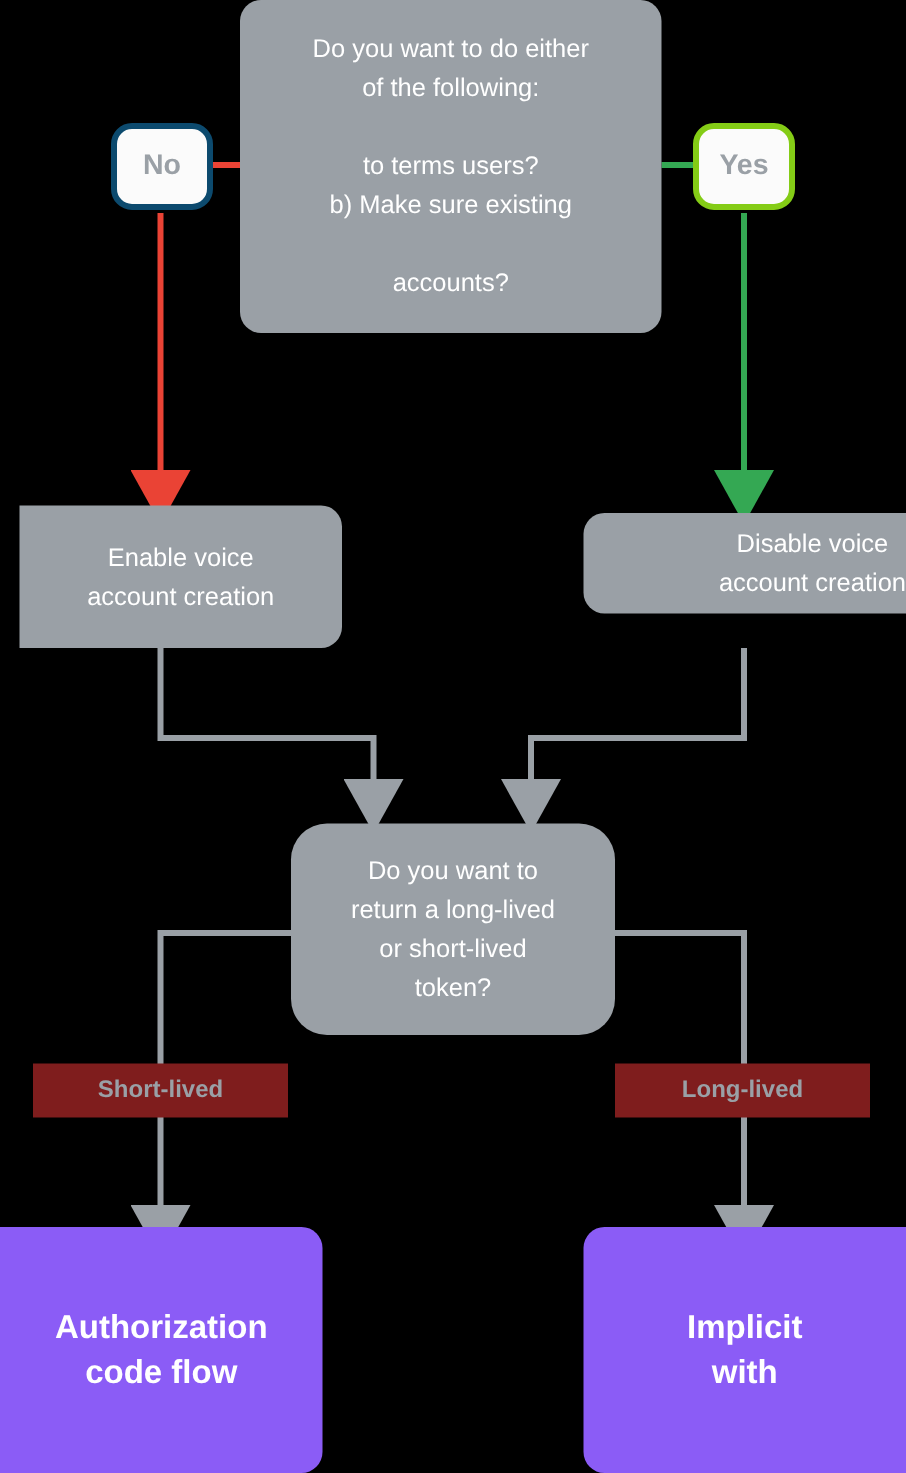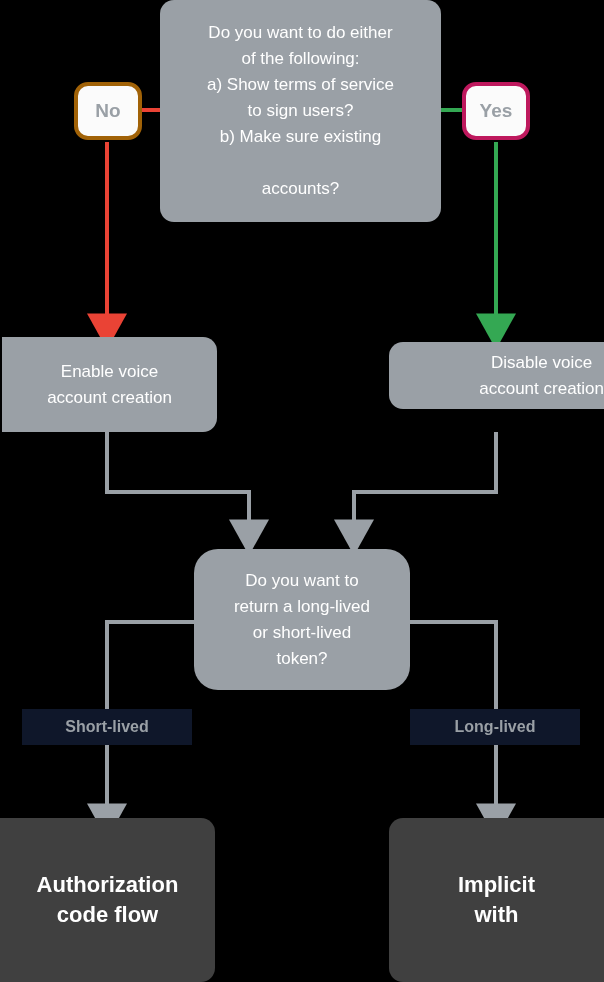--- a/index.html
+++ b/index.html
@@ -33,46 +33,46 @@
   }
   .node-gray {
     background: #9aa0a6;
     color: #ffffff;
     border-radius: 14px;
     font-size: 17px;
     line-height: 26px;
     font-weight: 400;
   }
   .node-blue {
-    background: #404040;
+    background: #8b5cf6;
     color: #ffffff;
     border-radius: 14px;
     font-size: 22px;
     line-height: 30px;
     font-weight: 700;
   }
   .badge {
     position: absolute;
     box-sizing: border-box;
     background: #fbfbfb;
     border-radius: 14px;
     display: flex;
     align-items: center;
     justify-content: center;
     font-size: 19px;
     font-weight: 700;
     color: #9aa0a6;
     z-index: 5;
   }
-  .badge-no { border: 4px solid #a16207; }
-  .badge-yes { border: 4px solid #be185d; }
+  .badge-no { border: 4px solid #0c4a6e; }
+  .badge-yes { border: 4px solid #84cc16; }
   .edge-label {
     position: absolute;
     box-sizing: border-box;
-    background: #0f172a;
+    background: #7f1d1d;
     color: #9aa0a6;
     font-size: 16px;
     font-weight: 700;
     display: flex;
     align-items: center;
     justify-content: center;
     z-index: 5;
   }
   
   .flat-left { border-top-left-radius: 0; border-bottom-left-radius: 0; }
@@ -110,37 +110,37 @@
 
     <path d="M194,622 L107,622 L107,805" stroke="#9aa0a6" stroke-width="4" fill="none" marker-end="url(#arrow-gray)"></path>
 
     <path d="M410,622 L496,622 L496,805" stroke="#9aa0a6" stroke-width="4" fill="none" marker-end="url(#arrow-gray)"></path>
   </svg>
 
   <div class="node node-gray" style="left:160px; top:0px; width:281px; height:222px; padding:10px 14px;">
     <span>
       <span>Do you want to do either</span><br>
       <span>of the following:</span><br>
-      <span>a) Show terms of service</span><br>
-      <span>to sign users?</span><br>
+      <br>
+      <span>to terms users?</span><br>
       <span>b) Make sure existing</span><br>
       <br>
       <span>accounts?</span>
     </span>
   </div>
 
   <div class="badge badge-no" style="left:74px; top:82px; width:68px; height:58px;">
     <span>No</span>
   </div>
 
   <div class="badge badge-yes" style="left:462px; top:82px; width:68px; height:58px;">
     <span>Yes</span>
   </div>
 
-  <div class="node node-gray flat-left" style="left:2px; top:337px; width:215px; height:95px;">
+  <div class="node node-gray flat-left" style="left:13px; top:337px; width:215px; height:95px;">
     <span>
       <span>Enable voice</span><br>
       <span>account creation</span>
     </span>
   </div>
 
   <div class="node node-gray flat-right" style="left:389px; top:342px; width:215px; height:67px;justify-content:flex-end;">
     <span>
       <span>Disable voice</span><br>
       <span>account creation</span>

